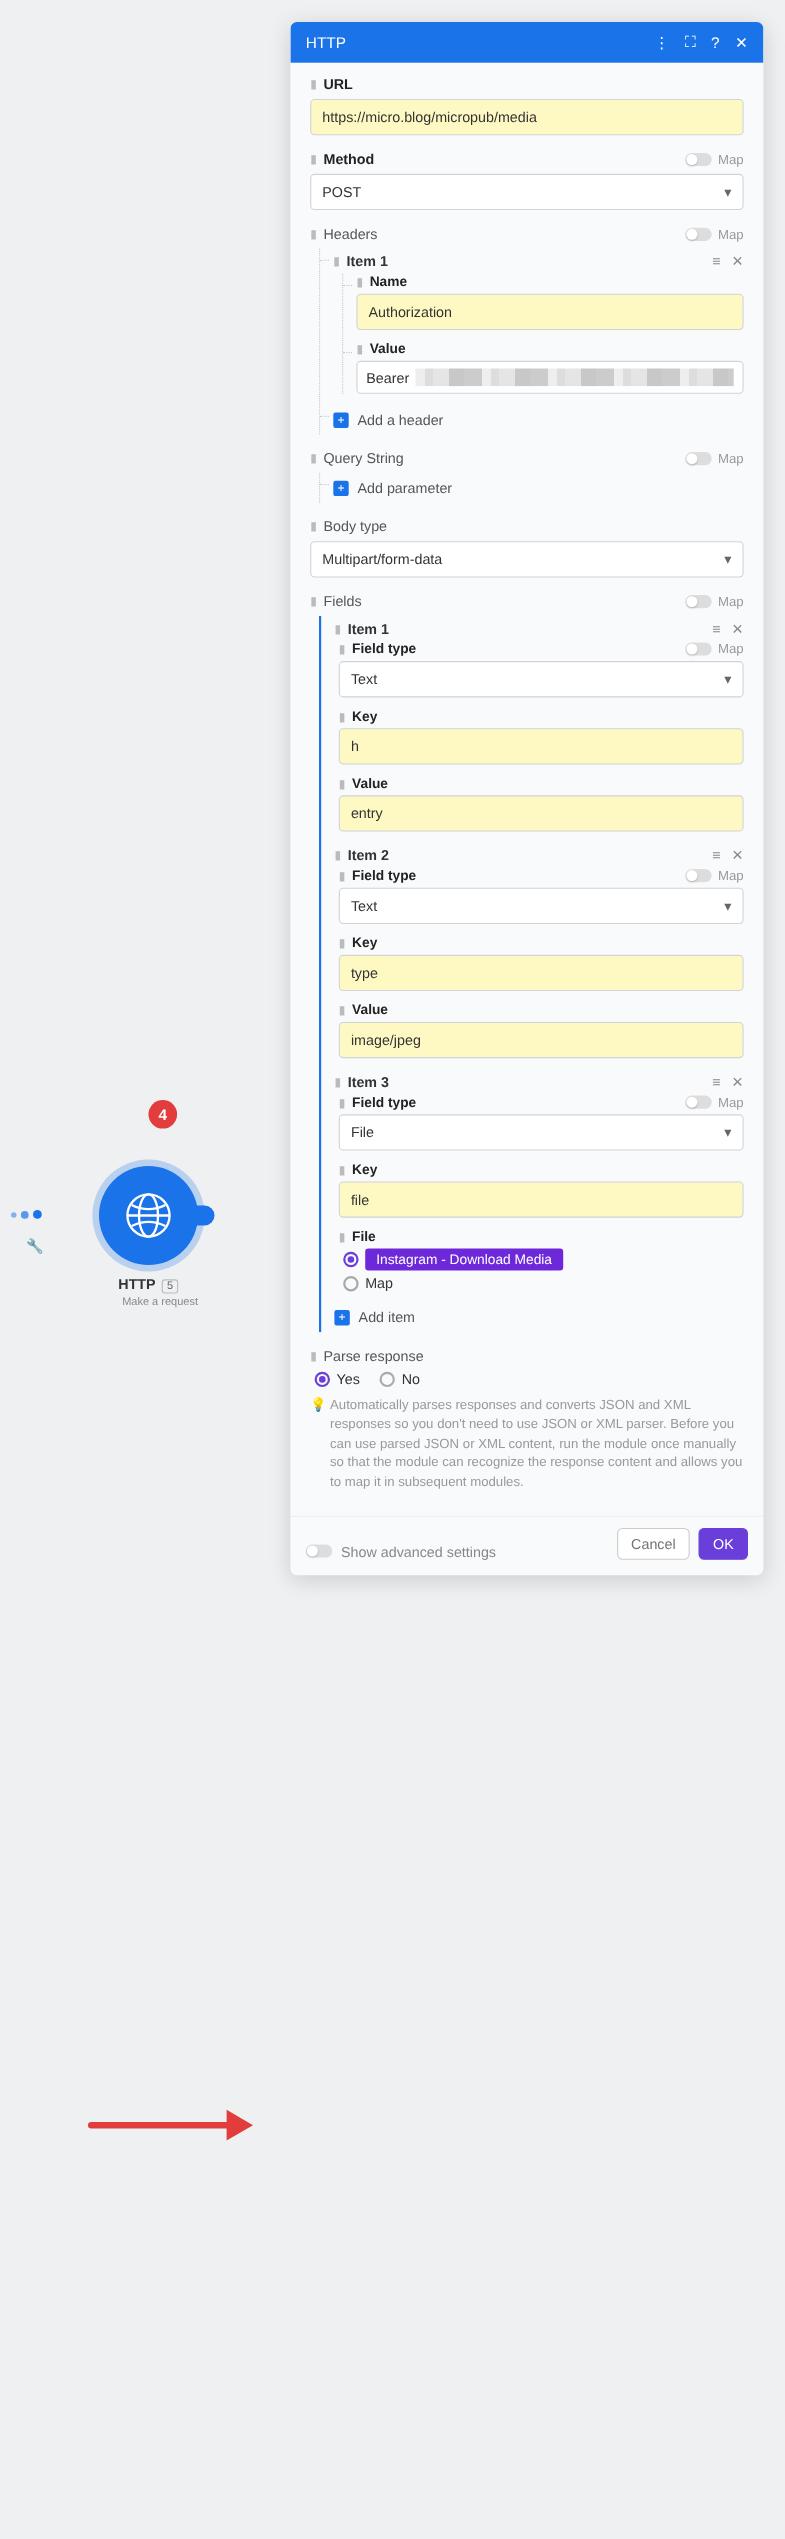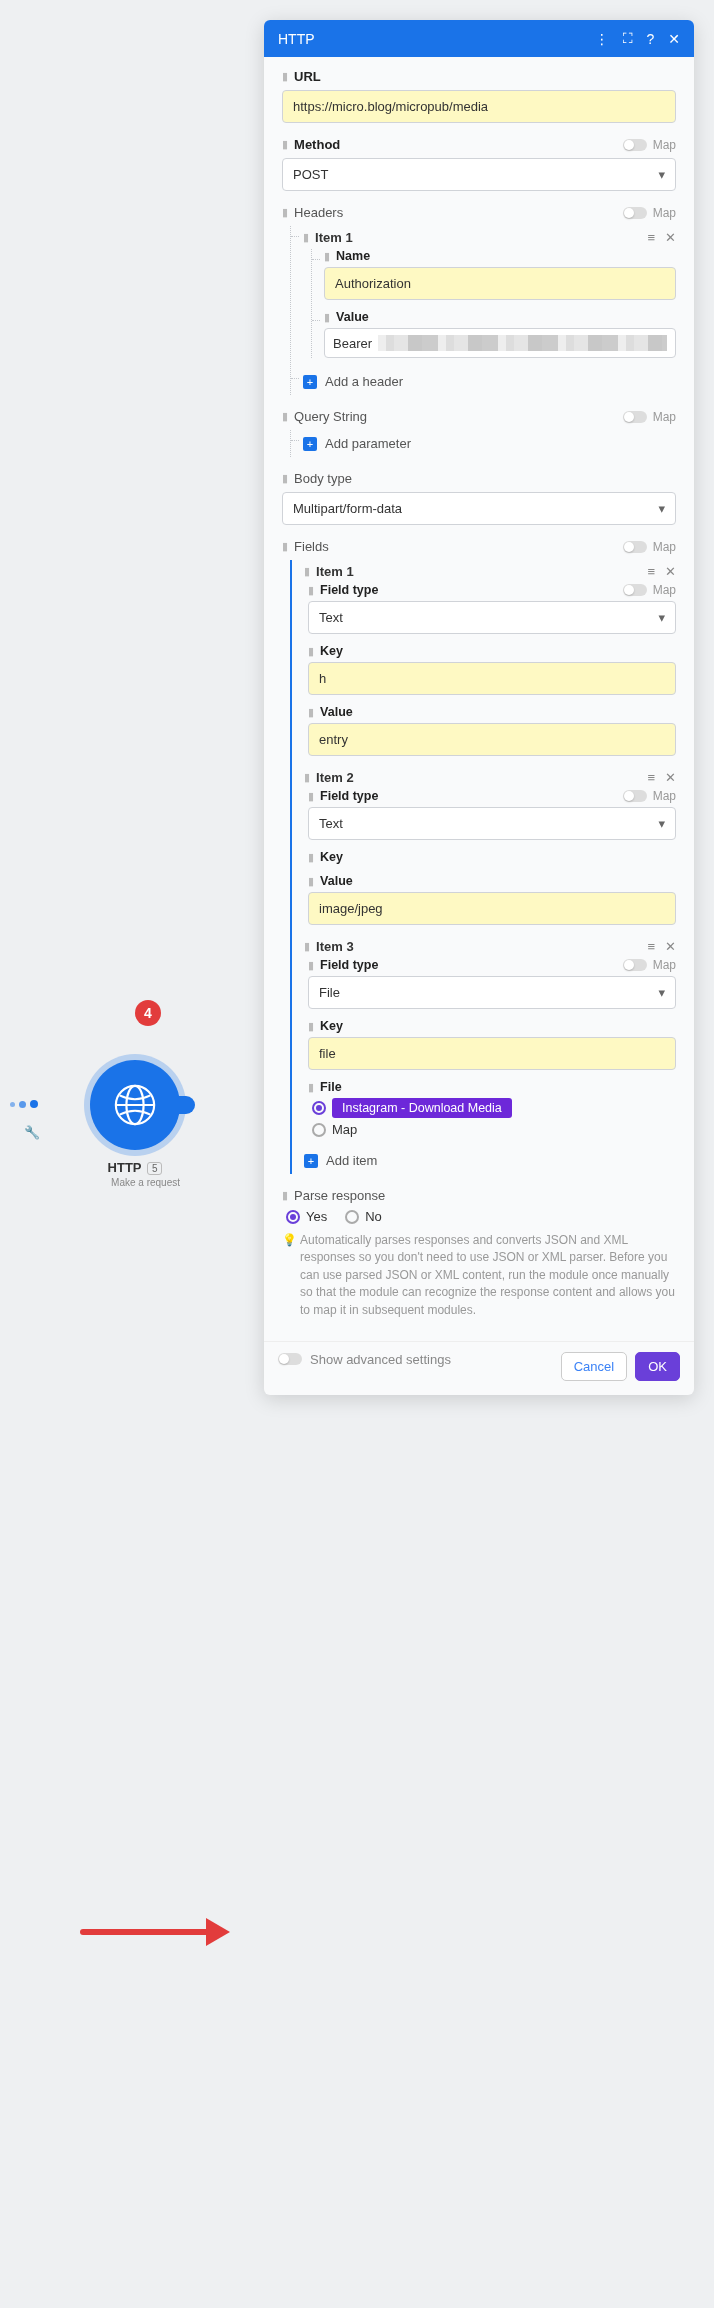--- a/index.html
+++ b/index.html
@@ -137,34 +137,34 @@
 }
 .panel-header .title { font-size: 14px; font-weight: 500; }
 .panel-header .icons { display: flex; gap: 14px; align-items: center; }
 .panel-header .icons span { cursor: pointer; font-size: 14px; }
 .panel-body {
   padding: 12px 18px 8px 18px;
 }
 .panel-footer {
   padding: 10px 14px 14px 14px;
   display: flex;
-  align-items: flex-start;
+  align-items: flex-end;
   justify-content: space-between;
   border-top: 1px solid #eee;
 }
 .panel-footer .left { display: flex; align-items: center; gap: 8px; color: #888; }
 .panel-footer .right { display: flex; gap: 8px; }
 .btn {
   padding: 6px 12px;
   border-radius: 5px;
   font-size: 13px;
   cursor: pointer;
   border: 1px solid #ccc;
   background: #fff;
-  color: #3b82f6;
+  color: #737373;
 }
 .btn-ok {
   background: #6a3fd9;
   color: #fff;
   border-color: #6a3fd9;
 }
 
 
 .fg {
   margin-bottom: 14px;
@@ -556,20 +556,21 @@
               <div class="select">
                 <span>Text</span>
                 <span class="caret">▾</span>
               </div>
             </div>
             <div class="sub">
               <div class="fg-label">
                 <span class="tag-icon">▮</span>
                 <span class="txt">Key</span>
               </div>
+              <input class="input" value="type" style="">
             </div>
             <div class="sub">
               <div class="fg-label">
                 <span class="tag-icon">▮</span>
                 <span class="txt">Value</span>
               </div>
               <input class="input" value="image/jpeg" style="">
             </div>
           </div>
         </div>

